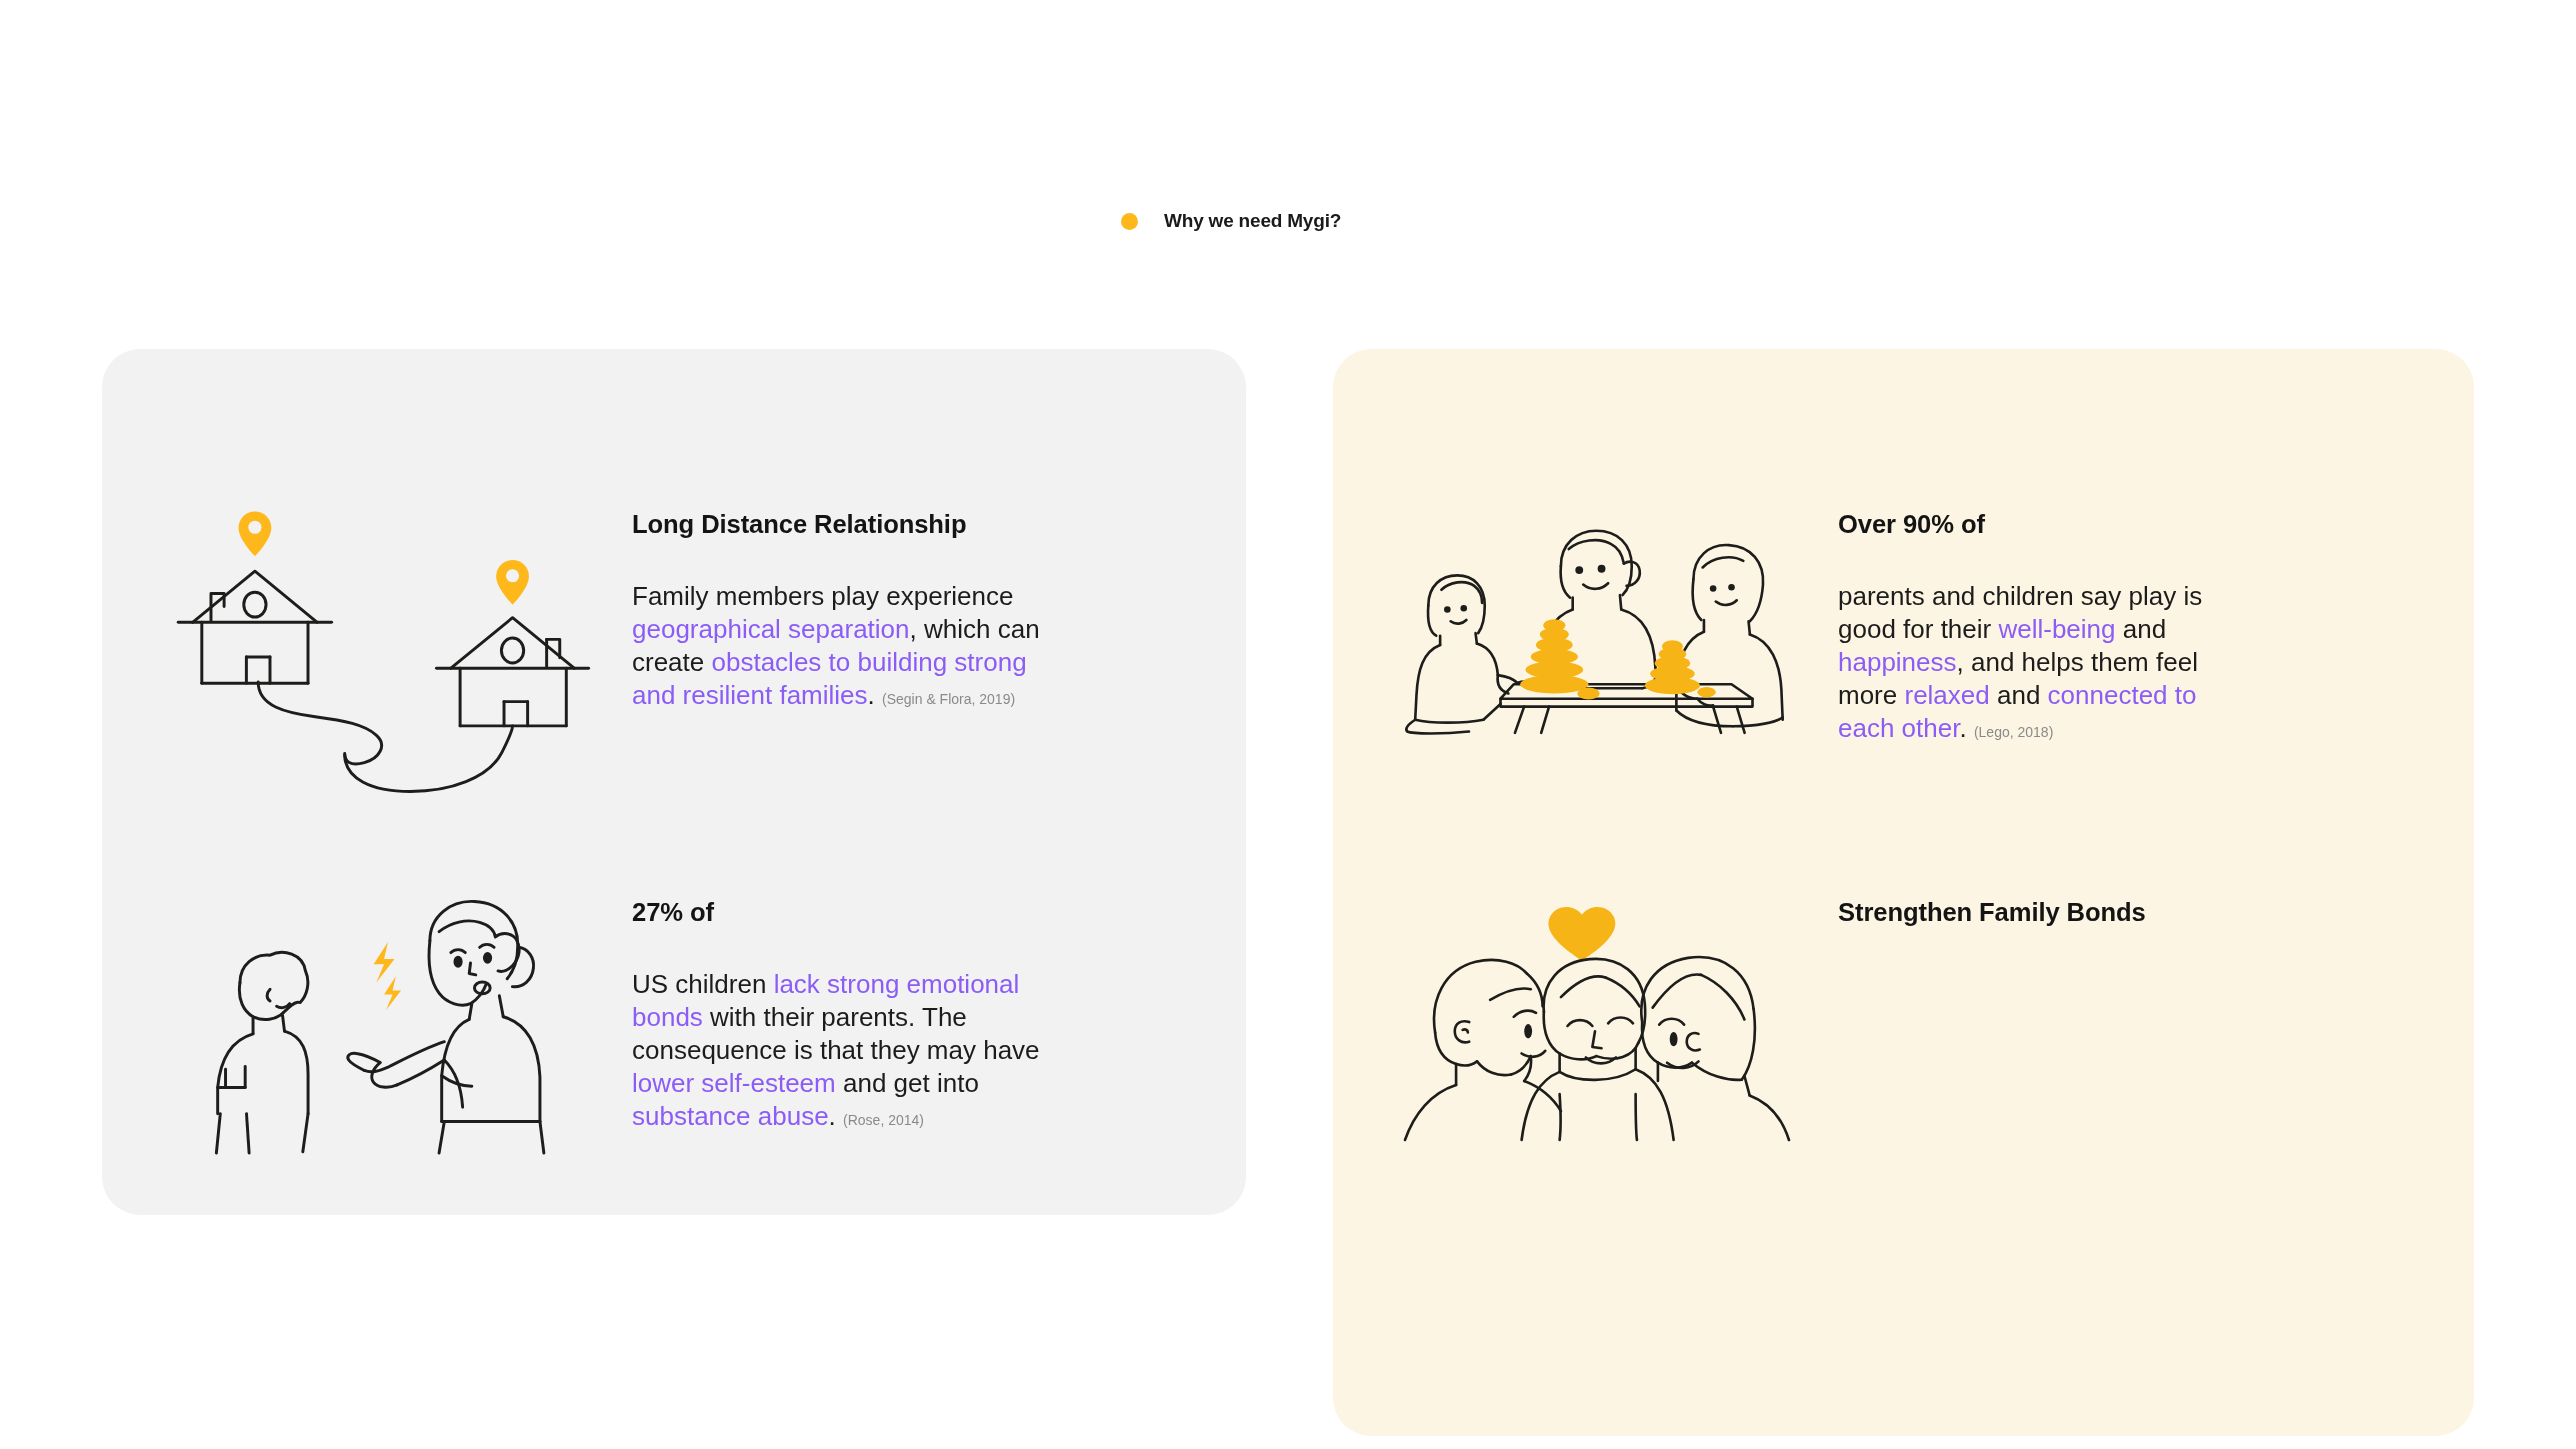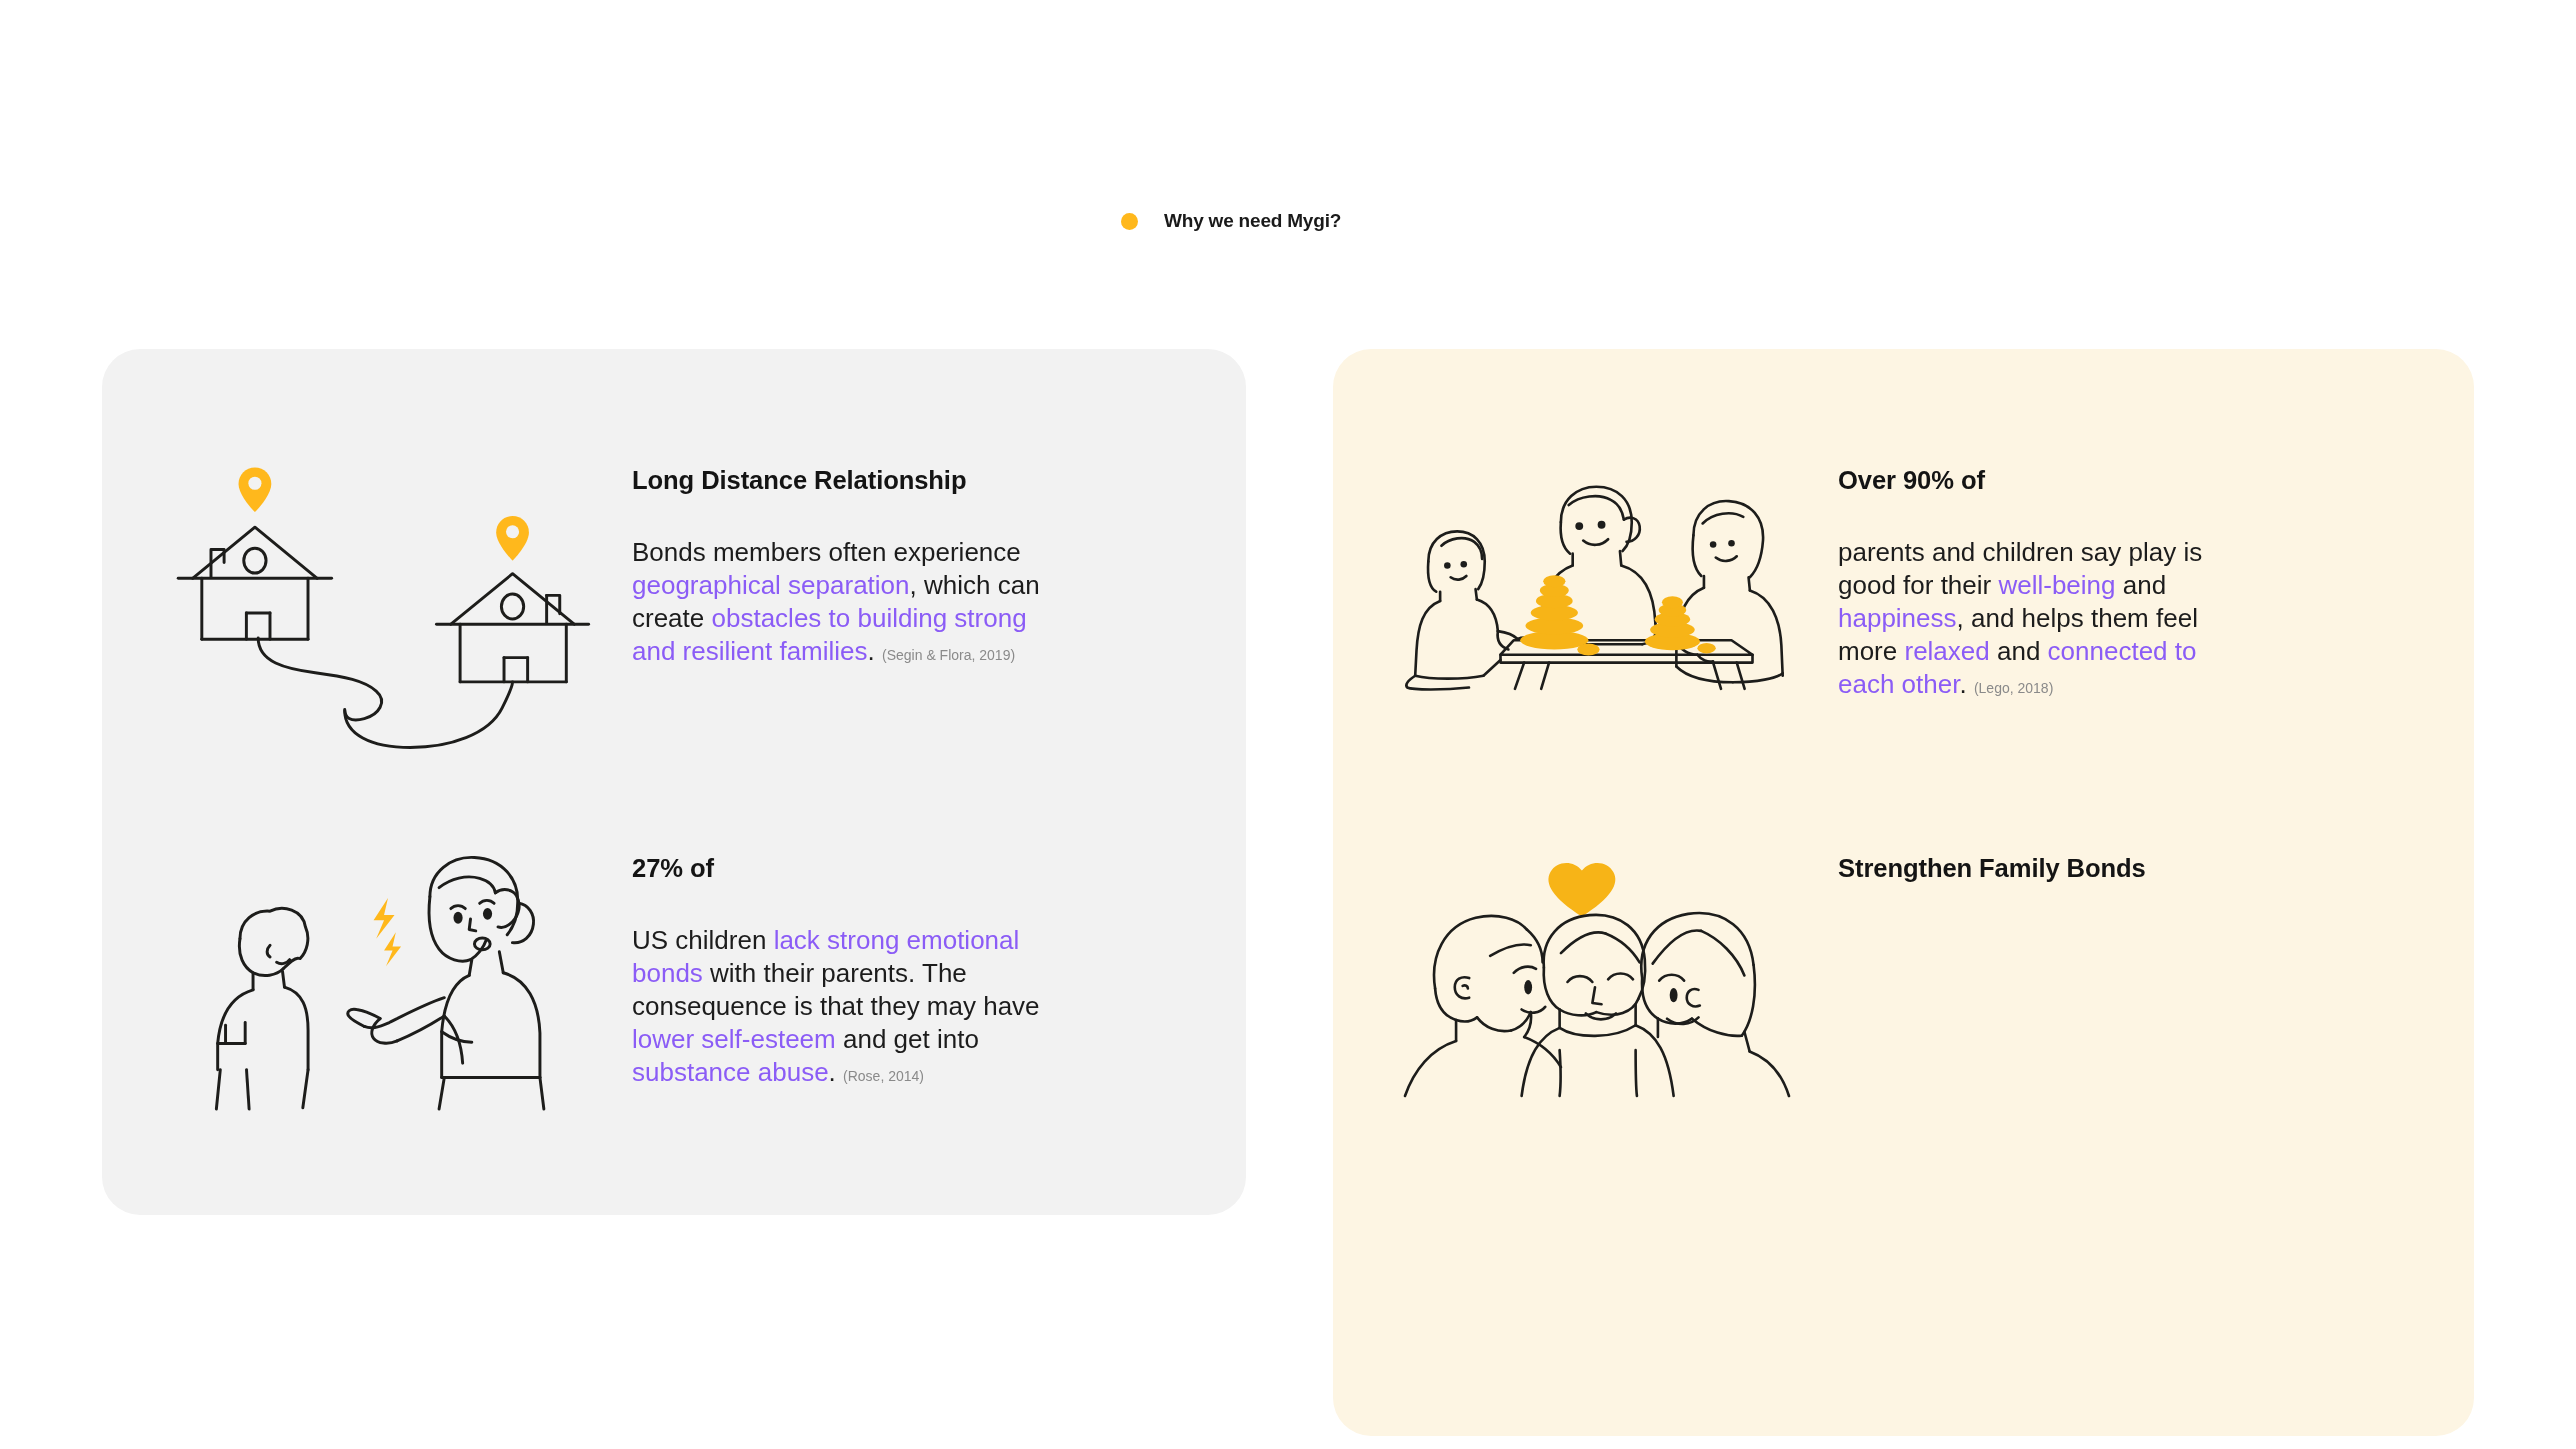--- a/index.html
+++ b/index.html
@@ -58,20 +58,21 @@
     width: 1141px;
     height: 1087px;
     background: #FDF5E3;
   }
 
   
   .fact-row {
     position: absolute;
     display: flex;
     align-items: flex-start;
+    margin-top: 44px;
   }
   .row-1 { top: 110px; }
   .row-2 { top: 498px; }
 
   .card-left .fact-row  { left: 0; width: 100%; }
   .card-right .fact-row { left: 0; width: 100%; }
 
   .illus {
     flex: 0 0 auto;
     position: relative;
@@ -162,21 +163,21 @@
 
         <path d="M168 275 C168 312 210 322 255 328 C300 334 330 340 348 356
                  C366 372 352 392 330 398 C308 404 300 396 300 384" transform="translate(0,-2)"></path>
         <path d="M300 384 C300 420 340 440 400 440 C460 440 520 420 540 380
                  C552 356 556 344 556 340"></path>
       </svg>
     </div>
     <div class="fact-text">
       <div class="fact-title">Long Distance Relationship</div>
       <p class="fact-body">
-        <span>Bonds members often experience </span><span class="hl">geographical separation</span><span>, which can create </span><span class="hl">obstacles to building strong and resilient families</span><span>.</span>
+        <span>Family members play experience </span><span class="hl">geographical separation</span><span>, which can create </span><span class="hl">obstacles to building strong and resilient families</span><span>.</span>
         <span class="cite">(Segin &amp; Flora, 2019)</span>
       </p>
     </div>
   </div>
 
   <div class="fact-row row-2">
     <div class="illus">
       <svg width="459" height="262" viewBox="0 0 700 400" fill="none" stroke="#1d1d1b" stroke-width="4.5" stroke-linecap="round" stroke-linejoin="round">
 
         <path d="M140 140 C140 112 162 96 186 98 C206 88 236 96 240 122

